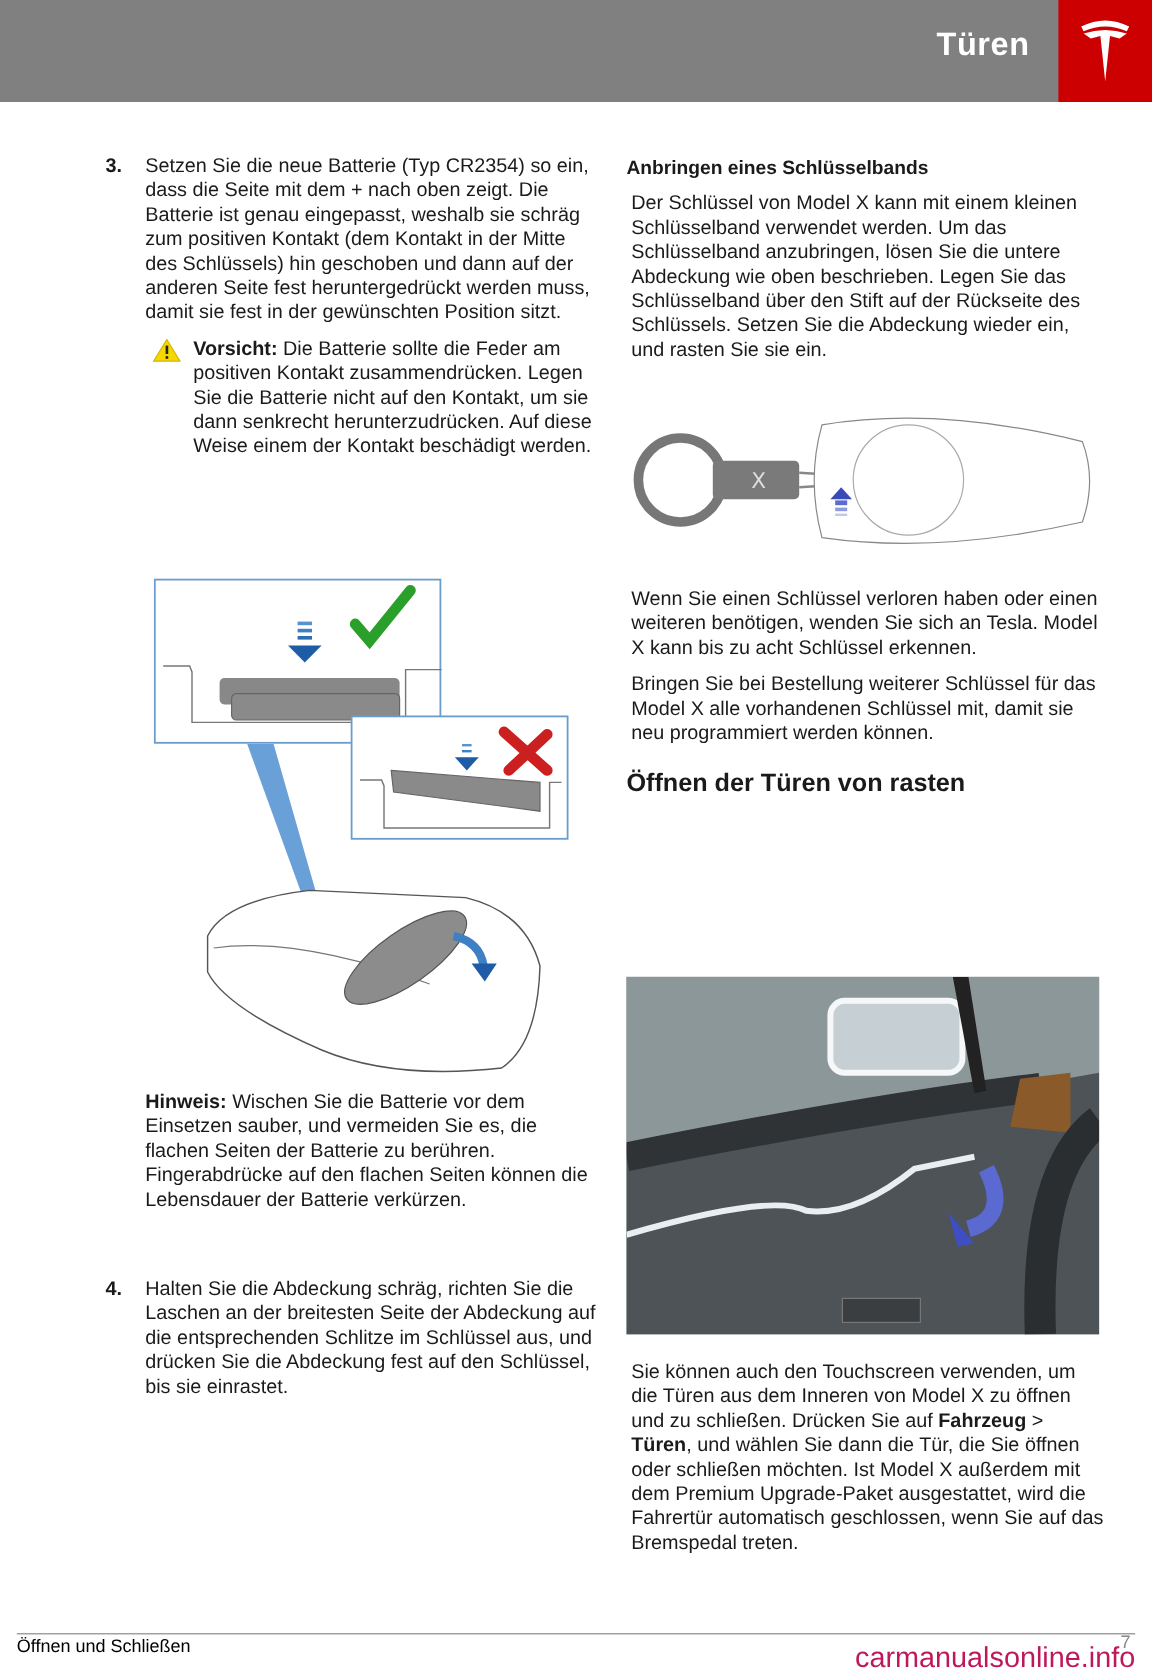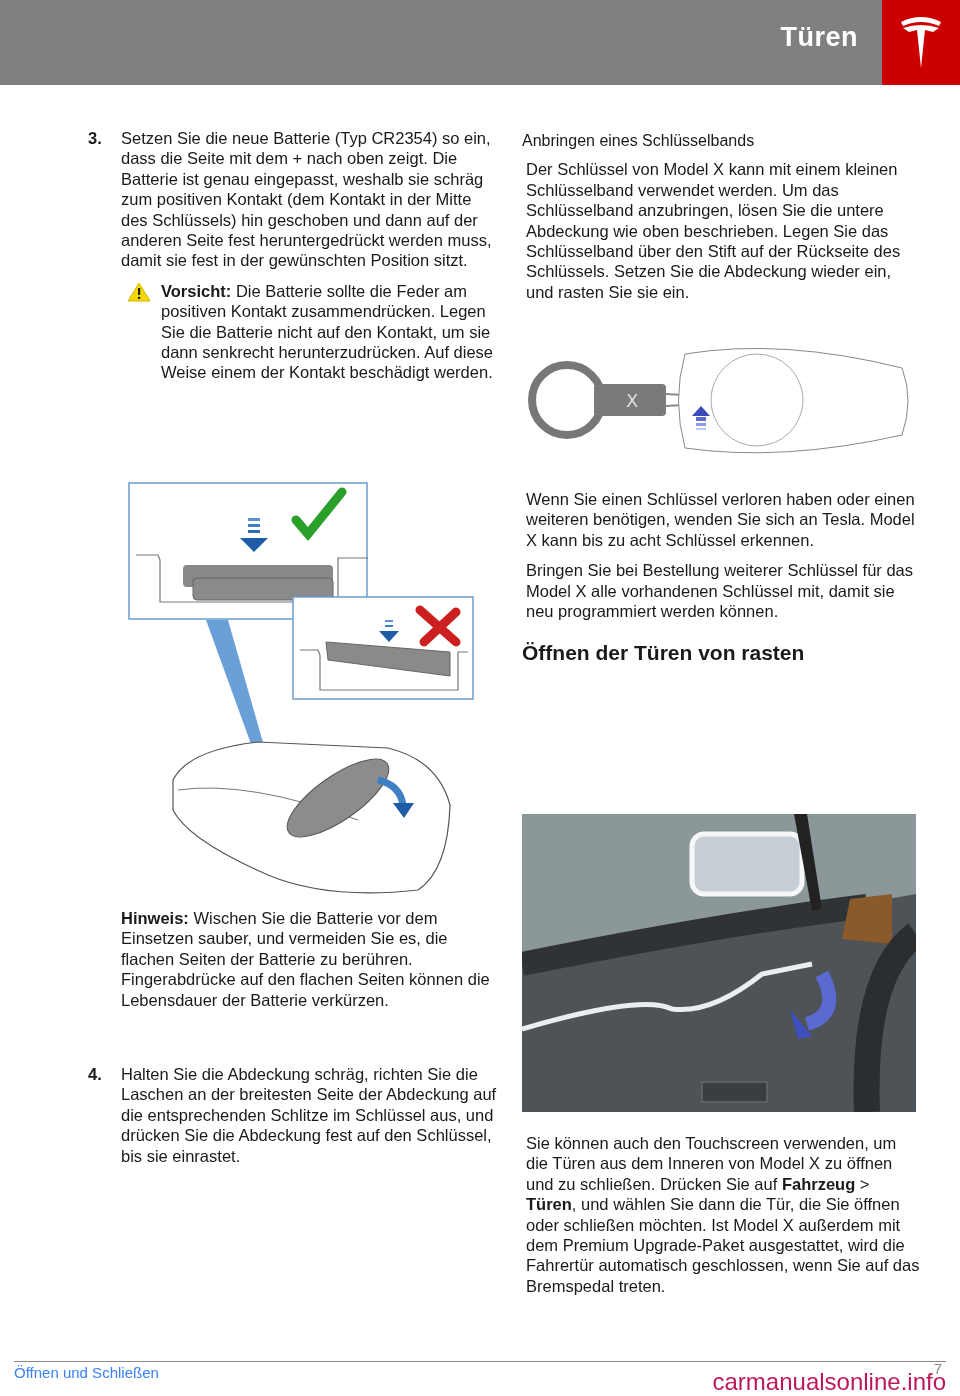--- a/index.html
+++ b/index.html
@@ -28,30 +28,30 @@
   .col-right { left: 522px; top: 128px; width: 400px; }
 
   .step { position: relative; padding-left: 33px; }
   .step-num { position: absolute; left: 0; top: 0; font-weight: bold; }
   .para { margin: 0 0 10px 4px; }
 
   .caution { position: relative; padding-left: 40px; margin: 10px 0 0 33px; }
   .caution .warn { position: absolute; left: 6px; top: 1px; }
   .bold { font-weight: bold; }
 
-  .h4 { font-weight: normal; font-size: 16px; margin: 0 0 8px 0; }
+  .h4 { font-weight: bold; font-size: 16px; margin: 0 0 8px 0; }
   .h2 { font-weight: bold; font-size: 21px; margin: 22px 0 10px 0; }
 
   .fig { position: absolute; }
   .fig-battery { left: 128px; top: 480px; width: 350px; height: 430px; }
   .fig-keyring { left: 522px; top: 340px; width: 395px; height: 120px; }
   .fig-door { left: 522px; top: 814px; width: 394px; height: 298px; background: #7d8588; overflow: hidden; }
 
   .footer-line { position: absolute; left: 14px; top: 1361px; width: 932px; height: 1px; background: #8a8a8a; }
-  .footer-left { position: absolute; left: 14px; top: 1364px; font-size: 15px; color: #3b82f6; }
+  .footer-left { position: absolute; left: 14px; top: 1364px; font-size: 15px; color: #000000; }
   .footer-page { position: absolute; right: 18px; top: 1360px; font-size: 15px; color: #888; }
   .watermark { position: absolute; right: 14px; top: 1368px; font-size: 24px; color: #be185d; letter-spacing: 0px; }
 </style>
 </head>
 <body>
 
 <div class="header">
   <div class="header-title">Türen</div>
   <div class="logo-box">
     <svg width="44" height="54" viewBox="0 0 44 54">

